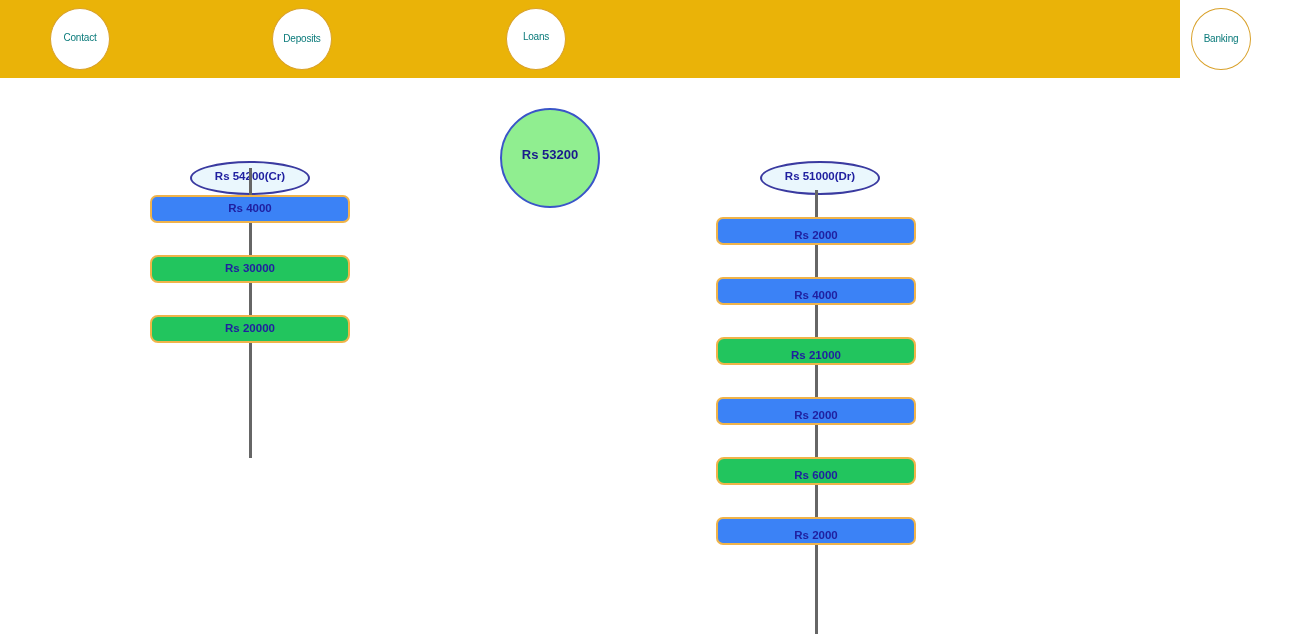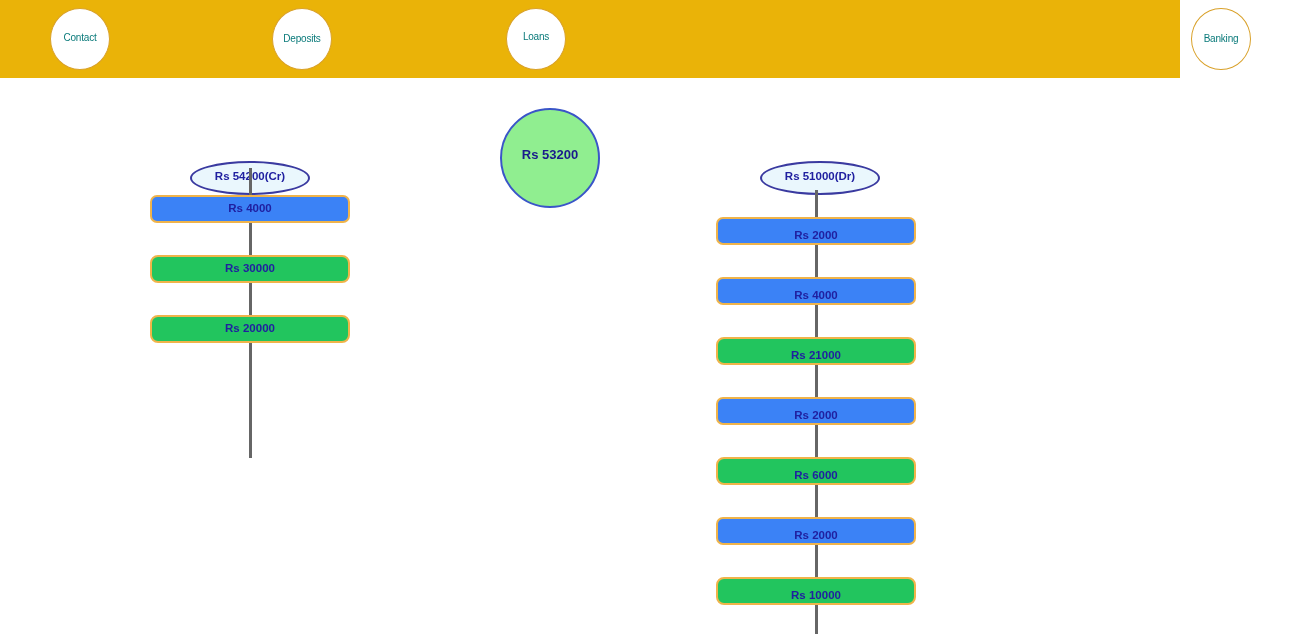--- a/index.html
+++ b/index.html
@@ -223,18 +223,15 @@
     </div>
     <div class="chain-node gray">
       <span class="node-text">Rs 2000</span>
     </div>
     <div class="chain-node green">
       <span class="node-text">Rs 6000</span>
     </div>
     <div class="chain-node gray">
       <span class="node-text">Rs 2000</span>
     </div>
-    <div class="chain-node green">
-      <span class="node-text">Rs 10000</span>
-    </div>
   </div>
 
 </div>
 
 </body></html>

